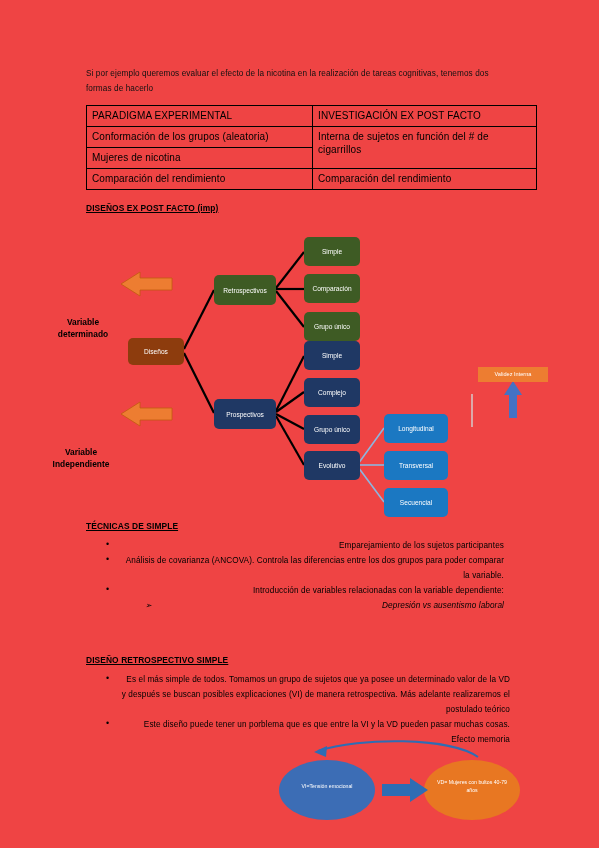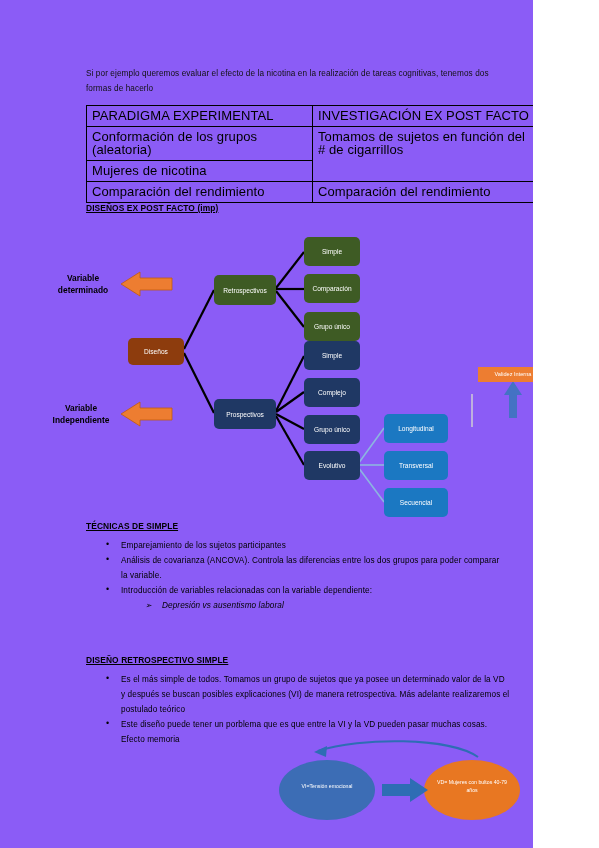--- a/index.html
+++ b/index.html
@@ -6,23 +6,23 @@
     margin: 0;
     padding: 0;
     background: #ffffff;
   }
   body {
     font-family: "Liberation Sans", sans-serif;
     color: #000000;
   }
   #page {
     position: relative;
-    width: 533px;
+    width: 599px;
     height: 848px;
-    background: #8b5cf6;
+    background: #ef4444;
     overflow: hidden;
   }
 
   
   .intro {
     position: absolute;
     left: 86px;
     top: 66px;
     width: 430px;
     font-size: 8.2px;
@@ -35,21 +35,21 @@
   .tbl {
     position: absolute;
     left: 86px;
     top: 105px;
     width: 428px;
     border-collapse: collapse;
     table-layout: fixed;
   }
   .tbl td {
     border: 1px solid #000;
-    font-size: 13px;
+    font-size: 10px;
     line-height: 13px;
     padding: 3px 5px 4px 5px;
     vertical-align: top;
     letter-spacing: 0.1px;
   }
   .tbl td.c1 { width: 215px; }
   .tbl td.c2 { width: 213px; }
 
   
   .h-sec {
@@ -93,36 +93,38 @@
   .n-orange{ background: #ED7D31; border-radius: 0; font-size: 5.6px; }
 
   
   .side-label {
     position: absolute;
     font-size: 8.4px;
     font-weight: bold;
     text-align: center;
     line-height: 12px;
     color: #000;
+    margin-top: 44px;
   }
 
   
   .blist {
     position: absolute;
     margin: 0;
     padding: 0;
     list-style: none;
     font-size: 8.2px;
     line-height: 15px;
     letter-spacing: 0.1px;
   }
   .blist li {
     position: relative;
     padding-left: 17px;
     margin-bottom: 0px;
+    text-align: right;
   }
   .blist li .bt::before {
     content: "\2022";
     position: absolute;
     left: 2px;
     top: -1px;
     font-size: 9px;
   }
   .lvl2 > li { padding-left: 17px; font-style: italic; }
   .lvl2 > li .bt::before {
@@ -168,21 +170,21 @@
   <div class="intro">Si por ejemplo queremos evaluar el efecto de la nicotina en la realización de tareas cognitivas, tenemos dos formas de hacerlo</div>
 
   <table class="tbl">
     <tbody>
       <tr>
         <td class="c1">PARADIGMA EXPERIMENTAL</td>
         <td class="c2">INVESTIGACIÓN EX POST FACTO</td>
       </tr>
       <tr>
         <td class="c1">Conformación de los grupos (aleatoria)</td>
-        <td class="c2" rowspan="2">Tomamos de sujetos en función del # de cigarrillos</td>
+        <td class="c2" rowspan="2">Interna de sujetos en función del # de cigarrillos</td>
       </tr>
       <tr>
         <td class="c1">Mujeres de nicotina</td>
       </tr>
       <tr>
         <td class="c1">Comparación del rendimiento</td>
         <td class="c2">Comparación del rendimiento</td>
       </tr>
     </tbody>
   </table>

